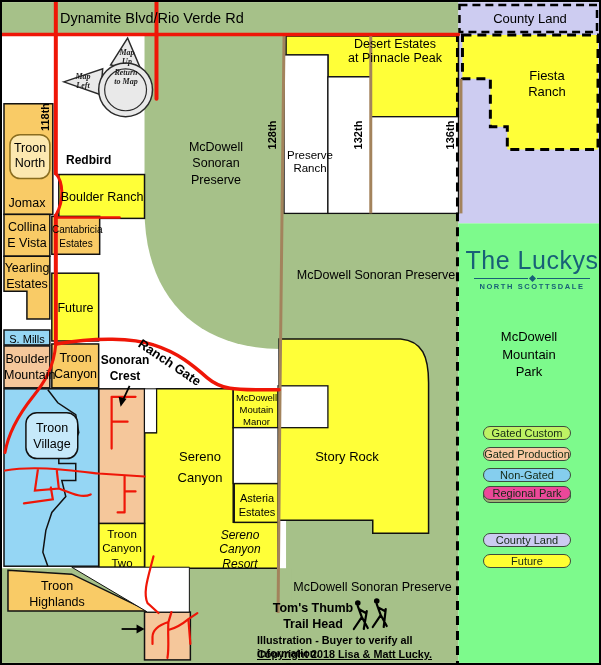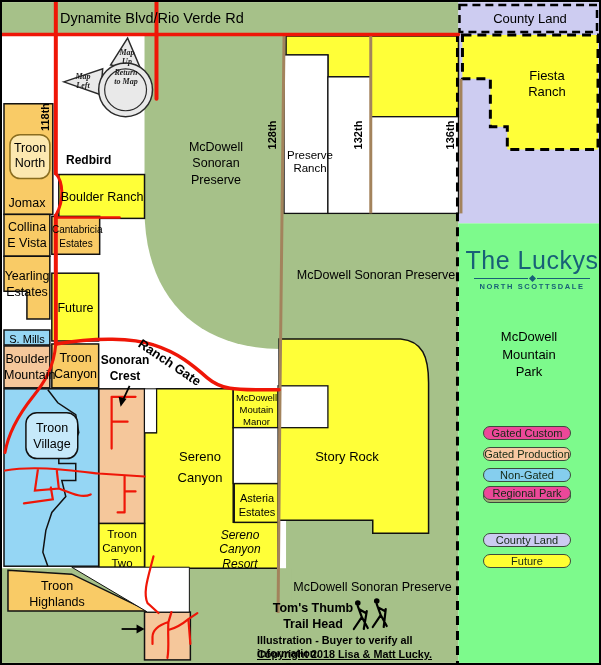--- a/index.html
+++ b/index.html
@@ -113,20 +113,22 @@
     <g stroke="#000" stroke-width="2.2" stroke-linecap="round" fill="none">
       <circle cx="357" cy="603" r="2.8" fill="#000" stroke="none"></circle>
       <path d="M357,606 L361,617 M361,617 L353,629 M361,617 L367,628 M358,609 L365,613 M366,611 L363,629"></path>
       <circle cx="376" cy="601" r="2.8" fill="#000" stroke="none"></circle>
       <path d="M376,604 L380,615 M380,615 L372,627 M380,615 L386,626 M377,607 L384,611 M385,609 L383,627"></path>
     </g>
   </svg>
 
   <div class="lbl left" style="left:58px;top:7px;width:260px;font-size:14.5px;">Dynamite Blvd/Rio Verde  Rd</div>
   <div class="lbl" style="left:458px;top:9px;width:140px;font-size:13px;">County Land</div>
+  <div class="lbl" style="left:328px;top:35px;width:130px;font-size:12.5px;line-height:1.15;">Desert Estates
+at Pinnacle Peak</div>
   <div class="lbl" style="left:503px;top:66px;width:84px;font-size:13px;line-height:1.2;">Fiesta
 Ranch</div>
   <div class="lbl" style="left:283px;top:147px;width:50px;font-size:11.5px;line-height:1.15;">Preserve
 Ranch</div>
   <div class="lbl" style="left:168px;top:137px;width:92px;font-size:12.5px;line-height:1.3;">McDowell
 Sonoran
 Preserve</div>
   <div class="lbl" style="left:293px;top:266px;width:162px;font-size:12.5px;">McDowell Sonoran Preserve</div>
   <div class="lbl" style="left:288px;top:578px;width:165px;font-size:12.5px;">McDowell Sonoran Preserve</div>
   <div class="lbl" style="left:477px;top:326px;width:100px;font-size:13px;line-height:1.35;">McDowell
@@ -134,21 +136,21 @@
 Park</div>
 
   <div class="lbl" style="left:8px;top:139px;width:40px;font-size:12.5px;line-height:1.2;">Troon
 North</div>
   <div class="lbl" style="left:2px;top:194px;width:46px;font-size:12.5px;">Jomax</div>
   <div class="lbl" style="left:57px;top:188px;width:86px;font-size:12.5px;">Boulder Ranch</div>
   <div class="lbl" style="left:2px;top:217px;width:46px;font-size:12.5px;line-height:1.3;">Collina
 E Vista</div>
   <div class="lbl" style="left:50px;top:221px;width:48px;font-size:10px;line-height:1.35;">Cantabricia
 Estates</div>
-  <div class="lbl" style="left:2px;top:266px;width:46px;font-size:12.5px;line-height:1.3;">Yearling
+  <div class="lbl" style="left:2px;top:258px;width:46px;font-size:12.5px;line-height:1.3;">Yearling
 Estates</div>
   <div class="lbl" style="left:50px;top:299px;width:47px;font-size:12.5px;">Future</div>
   <div class="lbl" style="left:2px;top:331px;width:46px;font-size:11px;">S. Mills</div>
   <div class="lbl" style="left:2px;top:349px;width:46px;font-size:12.5px;line-height:1.3;">Boulder
 Mountain</div>
   <div class="lbl" style="left:50px;top:348px;width:47px;font-size:12.5px;line-height:1.3;">Troon
 Canyon</div>
   <div class="lbl" style="left:94px;top:351px;width:58px;font-size:12px;font-weight:bold;line-height:1.3;">Sonoran
 Crest</div>
   <div class="lbl" style="left:24px;top:418px;width:52px;font-size:12.5px;line-height:1.3;">Troon
@@ -191,21 +193,21 @@
   <div class="brand">
     <div class="bname">The Luckys</div>
     <div class="orn">
         <span class="ln"></span>
         <span class="dia"></span>
         <span class="ln"></span>
       </div>
     <div class="bsub">NORTH SCOTTSDALE</div>
   </div>
 
-  <div class="pill" style="background:#ec4899;top:423.5px">Gated Custom</div>
+  <div class="pill" style="background:#bef264;top:423.5px">Gated Custom</div>
   <div class="pill" style="background:#F8C9A2;top:444.5px">Gated Production</div>
   <div class="pill" style="background:#85CEEE;top:465.5px">Non-Gated</div>
   <div class="pill" style="background:#9CB475;top:487px">Preserve</div>
   <div class="pill" style="background:#ec4899;top:484px">Regional Park</div>
   <div class="pill" style="background:#CCCBF1;top:530.5px">County Land</div>
   <div class="pill" style="background:#FFFF32;top:552px">Future</div>
 
 </div>
 
 </body></html>

